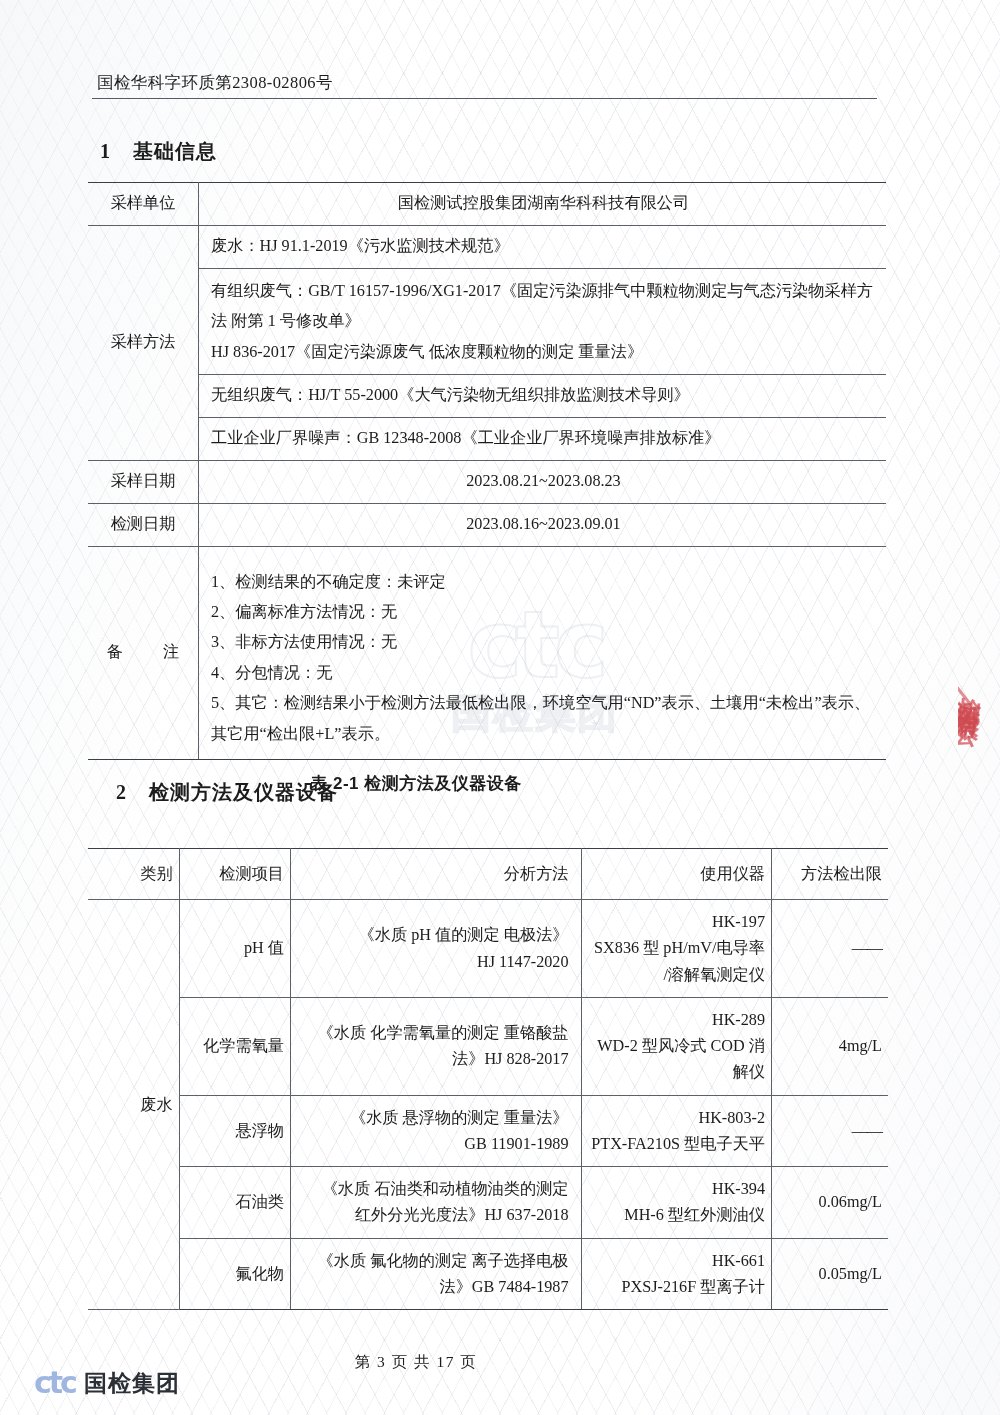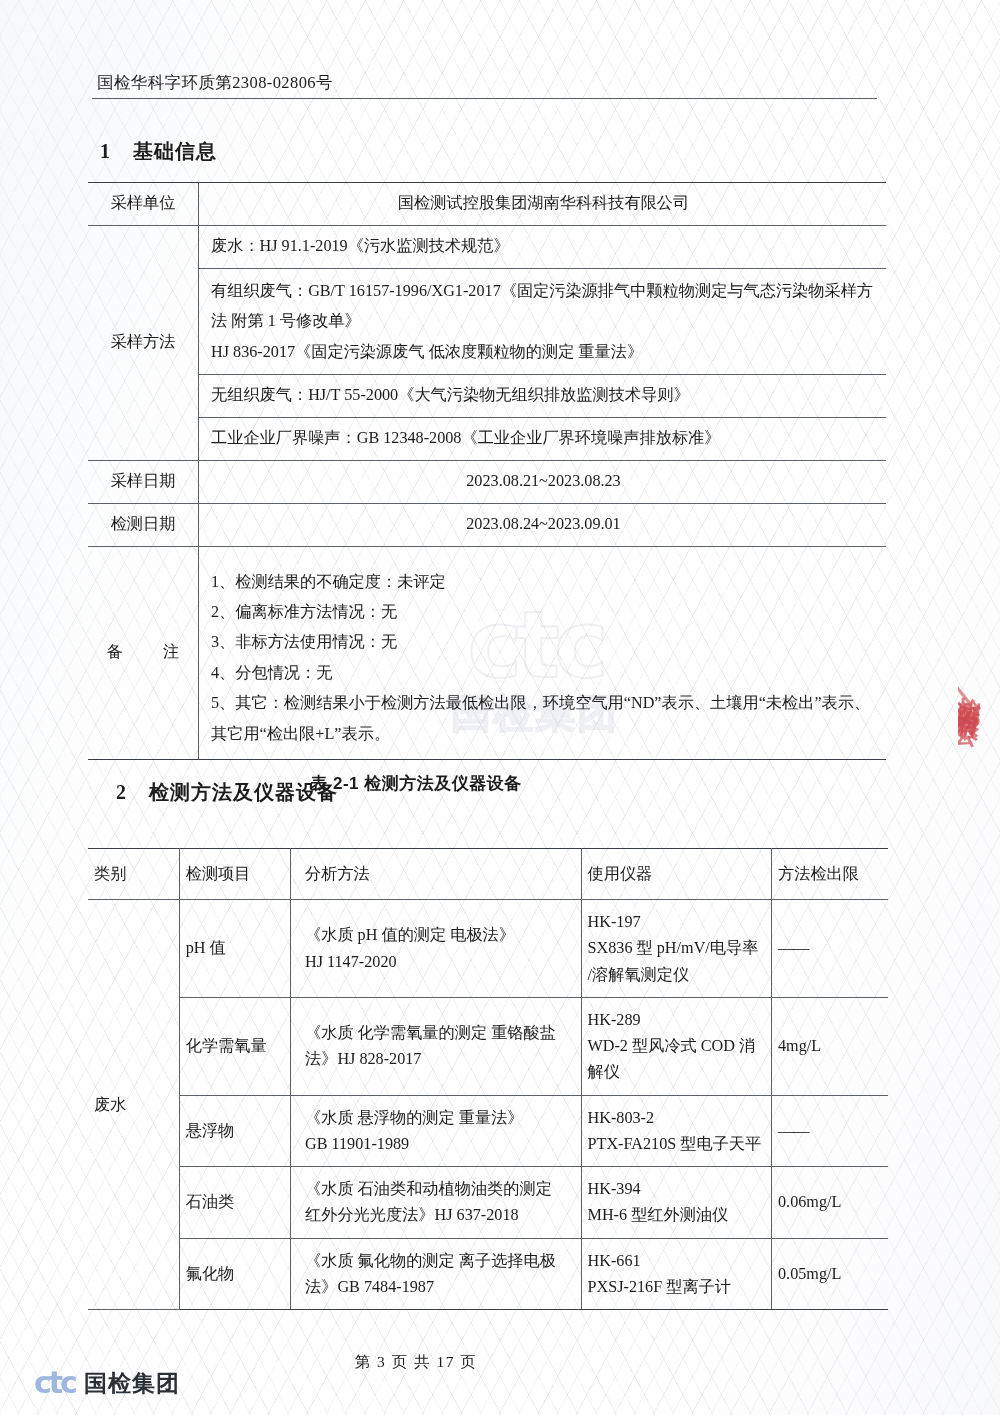--- a/index.html
+++ b/index.html
@@ -192,21 +192,21 @@
     top: 848px;
     width: 800px;
     border-collapse: collapse;
     font-size: 16.2px;
     line-height: 1.62;
   }
   .tbl2 th, .tbl2 td {
     border: 1px solid #5c6168;
     border-left: none;
     border-right: 1px solid #5c6168;
-    text-align: left;
+    text-align: right;
     vertical-align: middle;
     padding: 9px 6px;
     font-weight: normal;
   }
   .tbl2 th:last-child, .tbl2 td:last-child { border-right: none; }
   .tbl2 th { padding: 12px 6px; }
   .tbl2 thead tr th { border-top: 1.6px solid #3a3f45; }
   .tbl2 tbody tr:last-child td { border-bottom: 1.6px solid #3a3f45; }
   .tbl2 .c-cat  { width: 88px; }
   .tbl2 .c-item { width: 110px; }
@@ -294,21 +294,21 @@
       </tr>
       <tr>
         <td>工业企业厂界噪声：GB 12348-2008《工业企业厂界环境噪声排放标准》</td>
       </tr>
       <tr>
         <td class="lab">采样日期</td>
         <td class="ctr">2023.08.21~2023.08.23</td>
       </tr>
       <tr>
         <td class="lab">检测日期</td>
-        <td class="ctr">2023.08.24~2023.09.01</td>
+        <td class="ctr">2023.08.16~2023.09.01</td>
       </tr>
       <tr class="last">
         <td class="lab spaced">备　注</td>
         <td class="multi" style="white-space: pre-line; padding-top:20px; padding-bottom:10px;margin-top:24px;">1、检测结果的不确定度：未评定
 2、偏离标准方法情况：无
 3、非标方法使用情况：无
 4、分包情况：无
 5、其它：检测结果小于检测方法最低检出限，环境空气用“ND”表示、土壤用“未检出”表示、其它用“检出限+L”表示。</td>
       </tr>
     </tbody>

